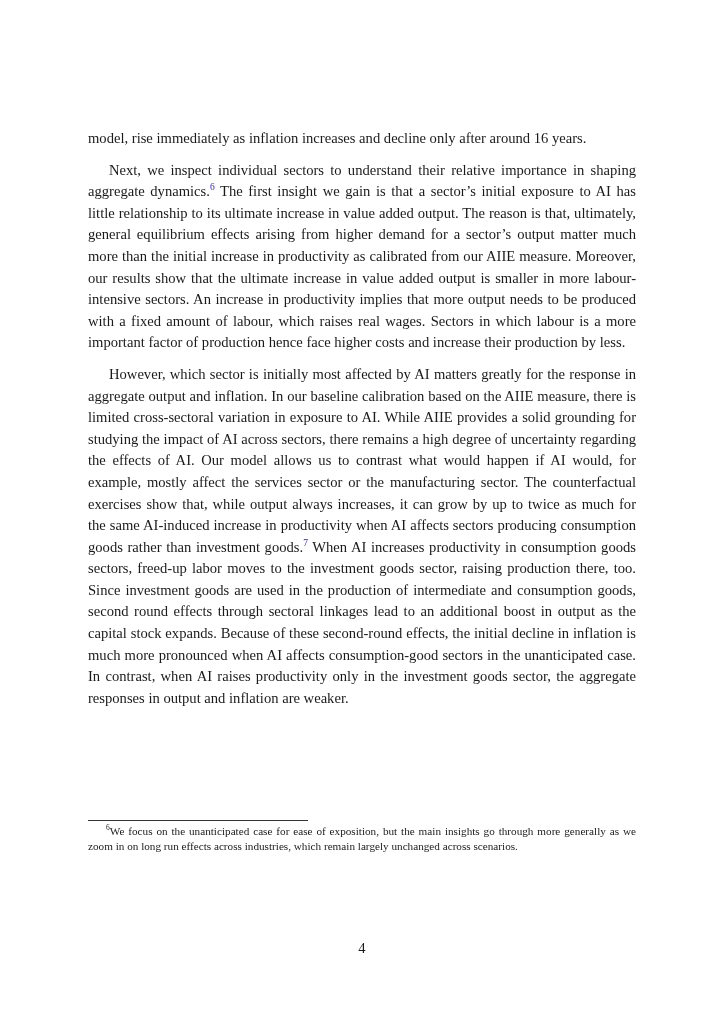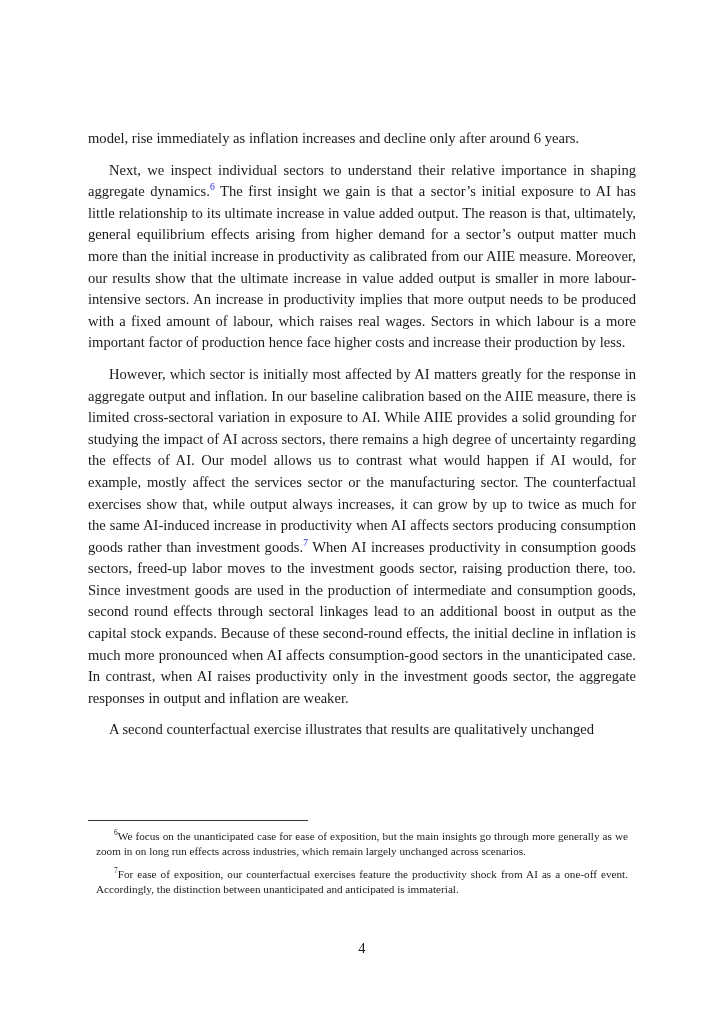--- a/index.html
+++ b/index.html
@@ -47,21 +47,21 @@
       height: 0;
       border-top: 1px solid #333;
       margin: 0 0 3px 0;
     }
     .fn {
       font-family: "Liberation Serif", "DejaVu Serif", serif;
       font-size: 11.2px;
       line-height: 15px;
       text-align: justify;
       text-indent: 18px;
-      margin: 8px;
+      margin: 0;
     }
     .fn sup {
       font-size: 7.5px;
       vertical-align: super;
       line-height: 0;
     }
     .page-number {
       position: absolute;
       left: 0;
       width: 724px;
@@ -70,39 +70,33 @@
       font-family: "Liberation Serif", "DejaVu Serif", serif;
       font-size: 14.6px;
     }
   </style>
 </head>
 <body>
 
 <div class="page">
 
   <p class="para">
-    <span>model, rise immediately as inflation increases and decline only after around 6 years.</span>
+    <span>model, rise immediately as inflation increases and decline only after around 16 years.</span>
   </p>
 
   <p class="para indent">
     <span>Next, we inspect individual sectors to understand their relative importance in shaping aggregate dynamics.</span><a class="fnref">6</a><span> The first insight we gain is that a sector’s initial exposure to AI has little relationship to its ultimate increase in value added output.  The reason is that, ultimately, general equilibrium effects arising from higher demand for a sector’s output matter much more than the initial increase in productivity as calibrated from our AIIE measure. Moreover, our results show that the ultimate increase in value added output is smaller in more labour-intensive sectors.  An increase in productivity implies that more output needs to be produced with a fixed amount of labour, which raises real wages. Sectors in which labour is a more important factor of production hence face higher costs and increase their production by less.</span>
   </p>
 
   <p class="para indent">
     <span>However, which sector is initially most affected by AI matters greatly for the response in aggregate output and inflation. In our baseline calibration based on the AIIE measure, there is limited cross-sectoral variation in exposure to AI. While AIIE provides a solid grounding for studying the impact of AI across sectors, there remains a high degree of uncertainty regarding the effects of AI. Our model allows us to contrast what would happen if AI would, for example, mostly affect the services sector or the manufacturing sector.  The counterfactual exercises show that, while output always increases, it can grow by up to twice as much for the same AI-induced increase in productivity when AI affects sectors producing consumption goods rather than investment goods.</span><a class="fnref">7</a><span> When AI increases productivity in consumption goods sectors, freed-up labor moves to the investment goods sector, raising production there, too. Since investment goods are used in the production of intermediate and consumption goods, second round effects through sectoral linkages lead to an additional boost in output as the capital stock expands.  Because of these second-round effects, the initial decline in inflation is much more pronounced when AI affects consumption-good sectors in the unanticipated case. In contrast, when AI raises productivity only in the investment goods sector, the aggregate responses in output and inflation are weaker.</span>
   </p>
 
-  <p class="para indent">
-    <span>A second counterfactual exercise illustrates that results are qualitatively unchanged</span>
-  </p>
 </div>
 
 <div class="footnotes">
   <div class="fn-rule"></div>
   <p class="fn">
     <sup>6</sup><span>We focus on the unanticipated case for ease of exposition, but the main insights go through more generally as we zoom in on long run effects across industries, which remain largely unchanged across scenarios.</span>
   </p>
-  <p class="fn">
-    <sup>7</sup><span>For ease of exposition, our counterfactual exercises feature the productivity shock from AI as a one-off event. Accordingly, the distinction between unanticipated and anticipated is immaterial.</span>
-  </p>
 </div>
 
 <div class="page-number">4</div>
 
 </body></html>

